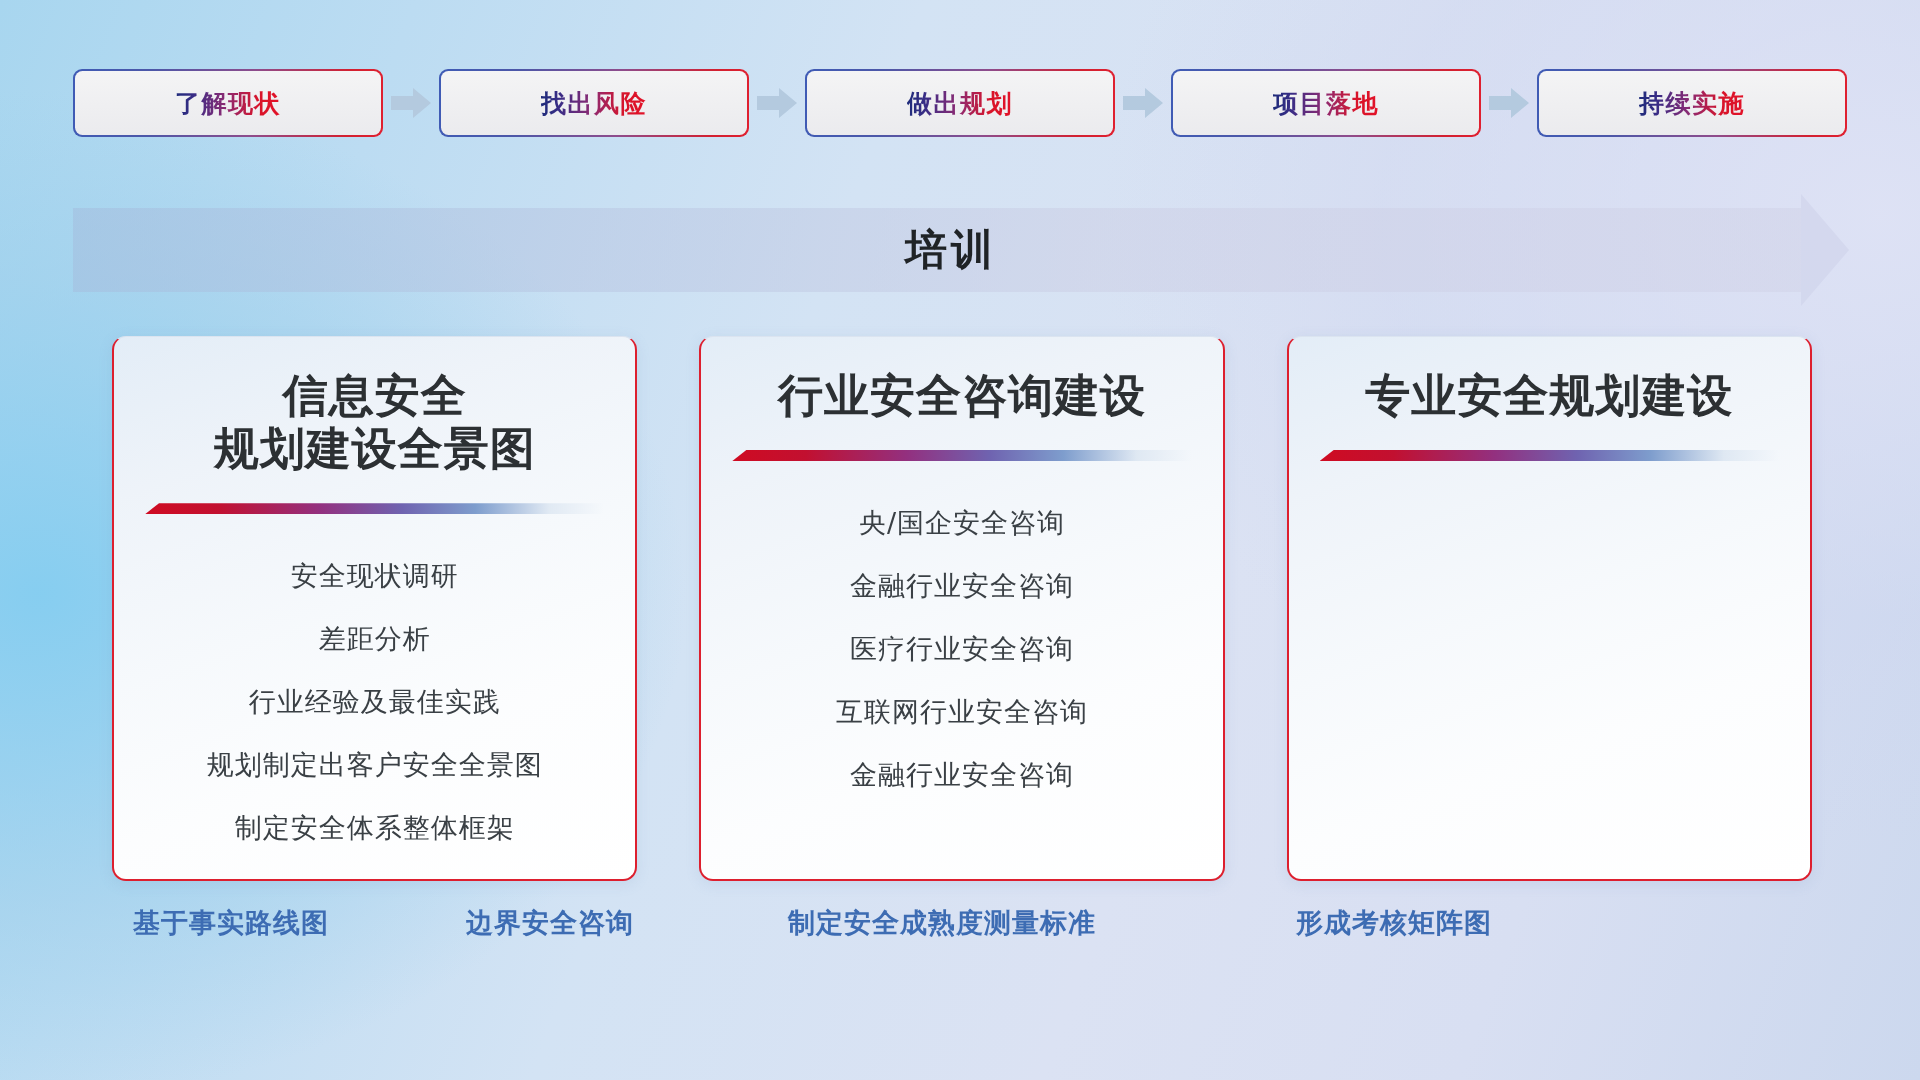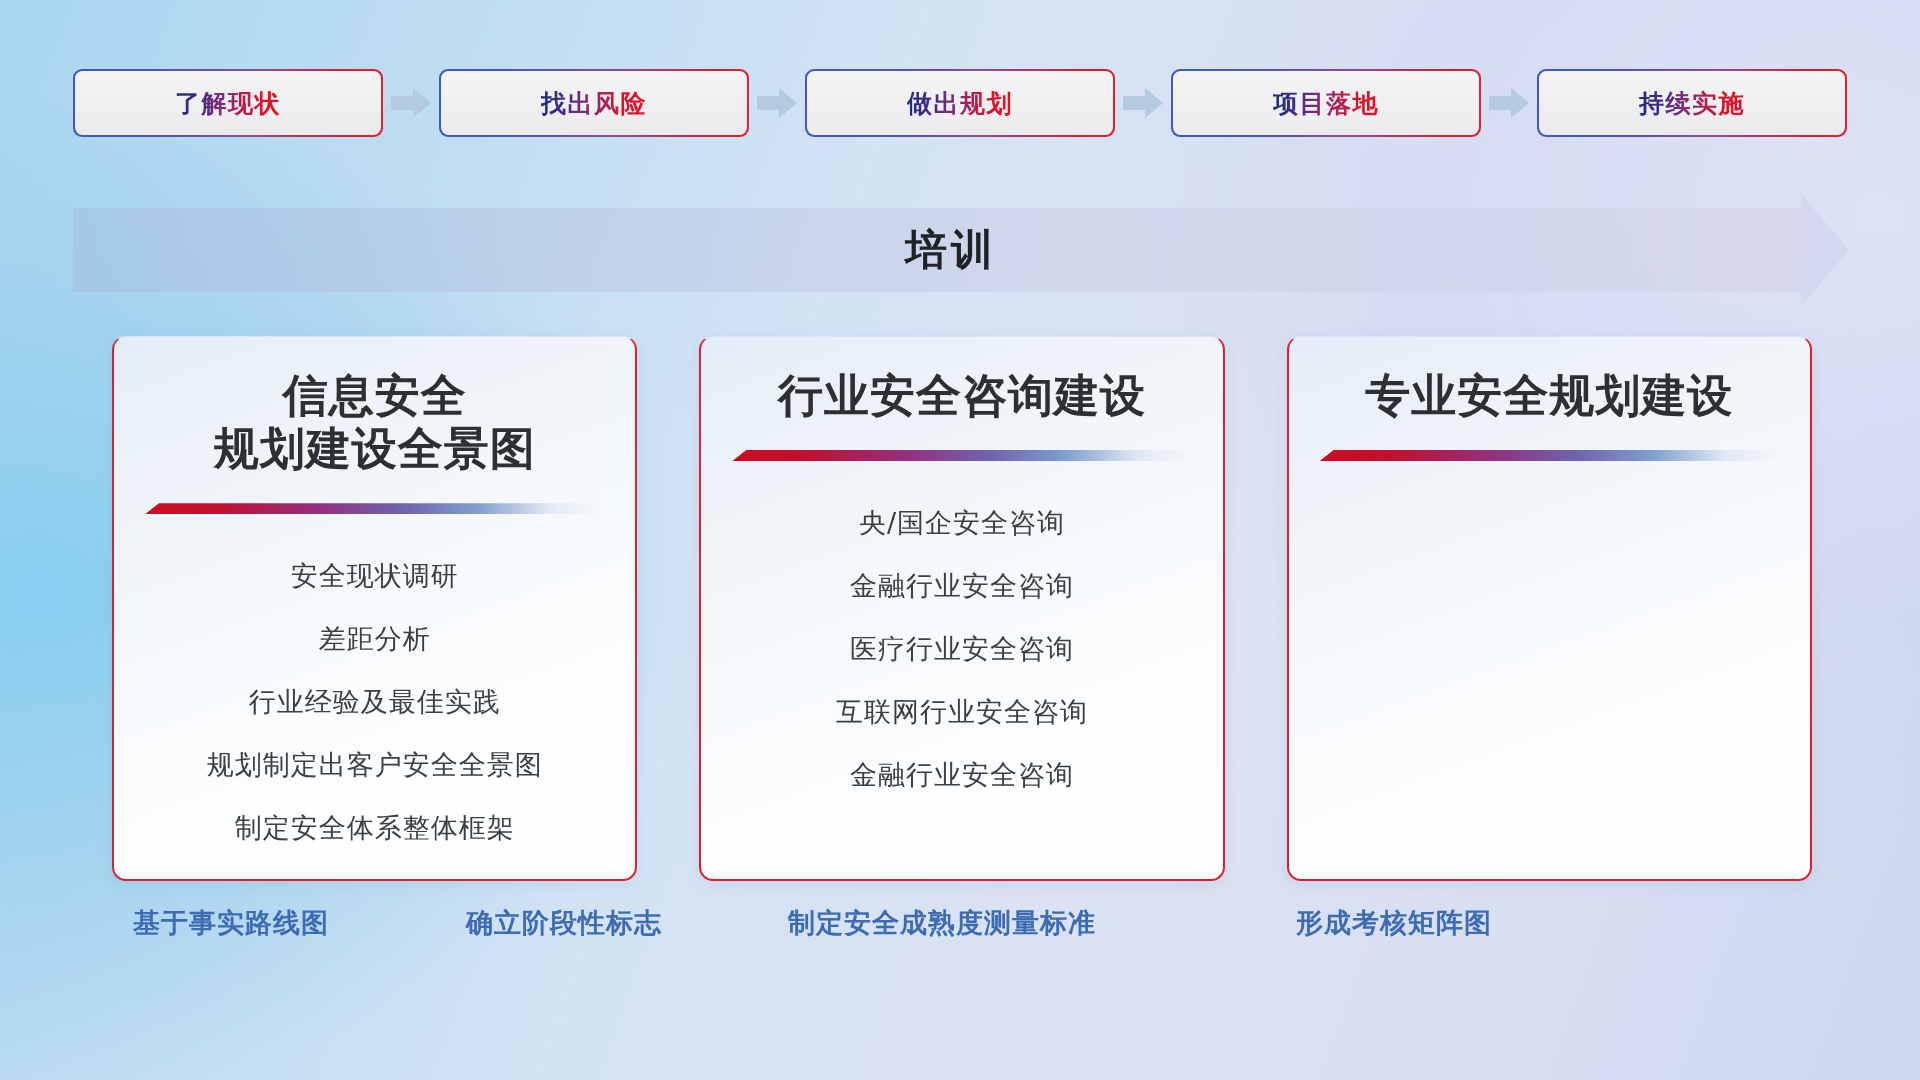--- a/index.html
+++ b/index.html
@@ -216,18 +216,18 @@
       <div class="card-title">专业安全规划建设</div>
       <div class="card-divider">
           <div class="bar"></div>
         </div>
     </div>
 
   </div>
 
   <div class="captions">
     <div class="cap c0">基于事实路线图</div>
-    <div class="cap c1">确立阶段性标志</div>
+    <div class="cap c1">边界安全咨询</div>
     <div class="cap c2">制定安全成熟度测量标准</div>
     <div class="cap c3">形成考核矩阵图</div>
   </div>
 
 </div>
 
 </body></html>

